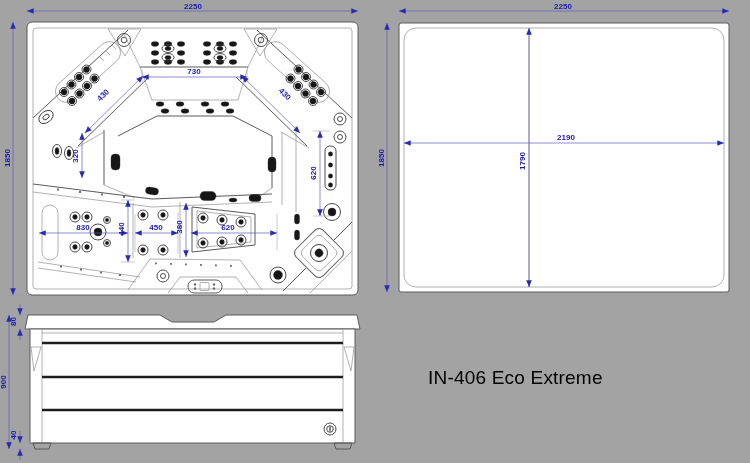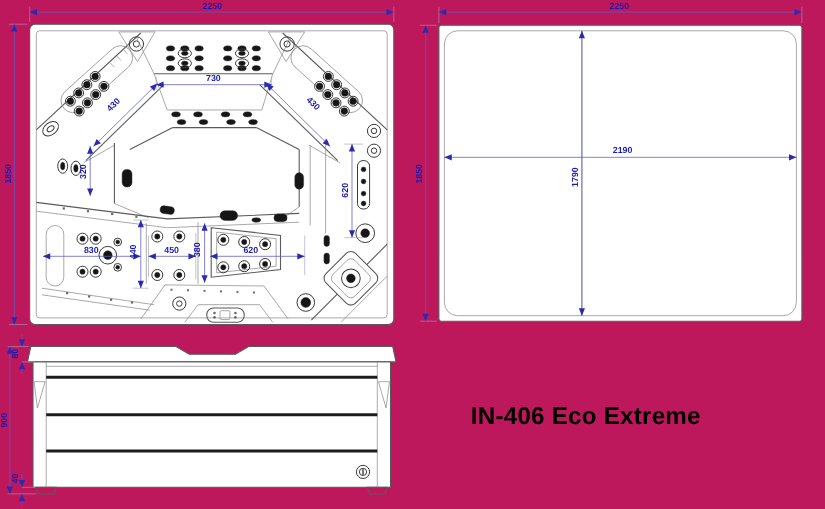--- a/index.html
+++ b/index.html
@@ -1,34 +1,34 @@
 <!DOCTYPE html>
 <html><head>
 <meta charset="utf-8">
 <style>
   html,body{margin:0;padding:0;background:#ffffff;}
-  .stage{position:relative;width:750px;height:463px;background:#be185d;overflow:hidden;
+  .stage{position:relative;width:750px;height:463px;background:#a3a3a3;overflow:hidden;
          font-family:"Liberation Sans",sans-serif;}
   svg{position:absolute;left:0;top:0;}
   
   .ol  {stroke:#5a5a5a;stroke-width:1;fill:none;}
   .olf {stroke:#5a5a5a;stroke-width:1;fill:#ffffff;}
   .ol2 {stroke:#8f8f8f;stroke-width:.7;fill:none;}
   .slat{stroke:#1c1c1c;stroke-width:2.6;fill:none;}
   
   .dim {stroke:#5c5cc0;stroke-width:.7;fill:none;}
   .ext {stroke:#9a9ac8;stroke-width:.55;fill:none;}
   text.d{fill:#1b1bb0;font:bold 8px "Liberation Sans",sans-serif;text-anchor:middle;}
   
   .j   {fill:#161616;stroke:#3c3c3c;stroke-width:.4;}
   .jr  {fill:none;stroke:#383838;stroke-width:.9;}
   .dk  {fill:#161616;stroke:#2e2e2e;stroke-width:.4;}
   .rv  {fill:#6a6a6a;}
   .title-block{position:absolute;left:428px;top:366px;color:#000;
-               font-size:22px;line-height:23px;font-weight:700;letter-spacing:.2px;}
+               font-size:19px;line-height:23px;font-weight:400;letter-spacing:.2px;}
 </style>
 </head>
 <body>
 
 <div class="stage">
 <svg width="750" height="463" viewBox="0 0 750 463">
   <defs>
     <marker id="ma" markerWidth="9" markerHeight="8" refX="7.2" refY="4" orient="auto-start-reverse" markerUnits="userSpaceOnUse">
       <path d="M0.5,1.2 L7.2,4 L0.5,6.8 Z" fill="#2a2ab0"></path>
     </marker>

